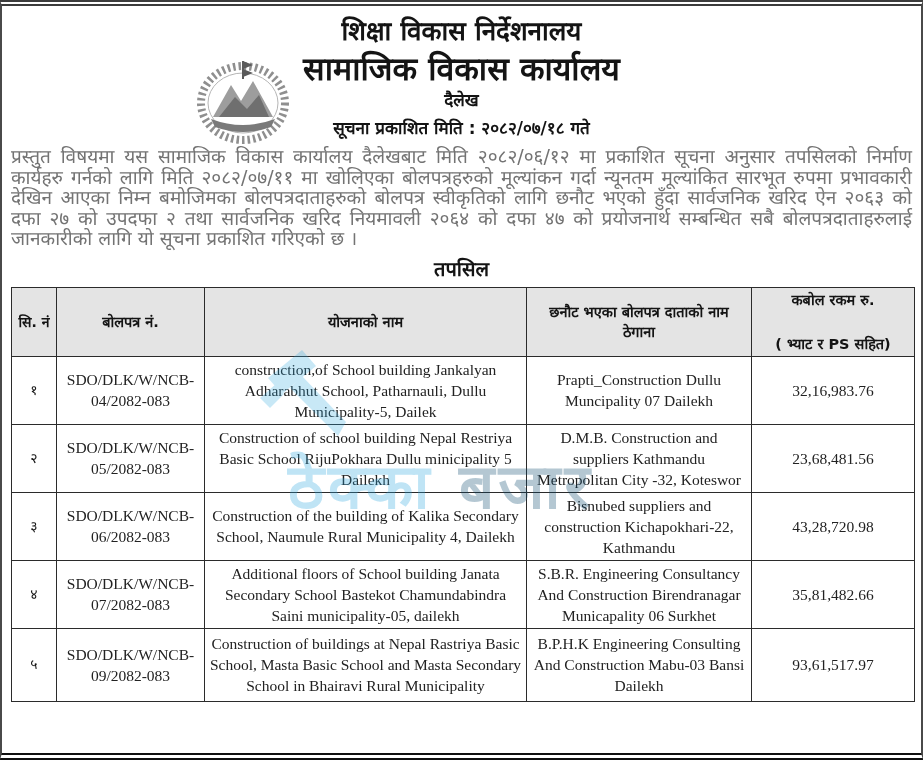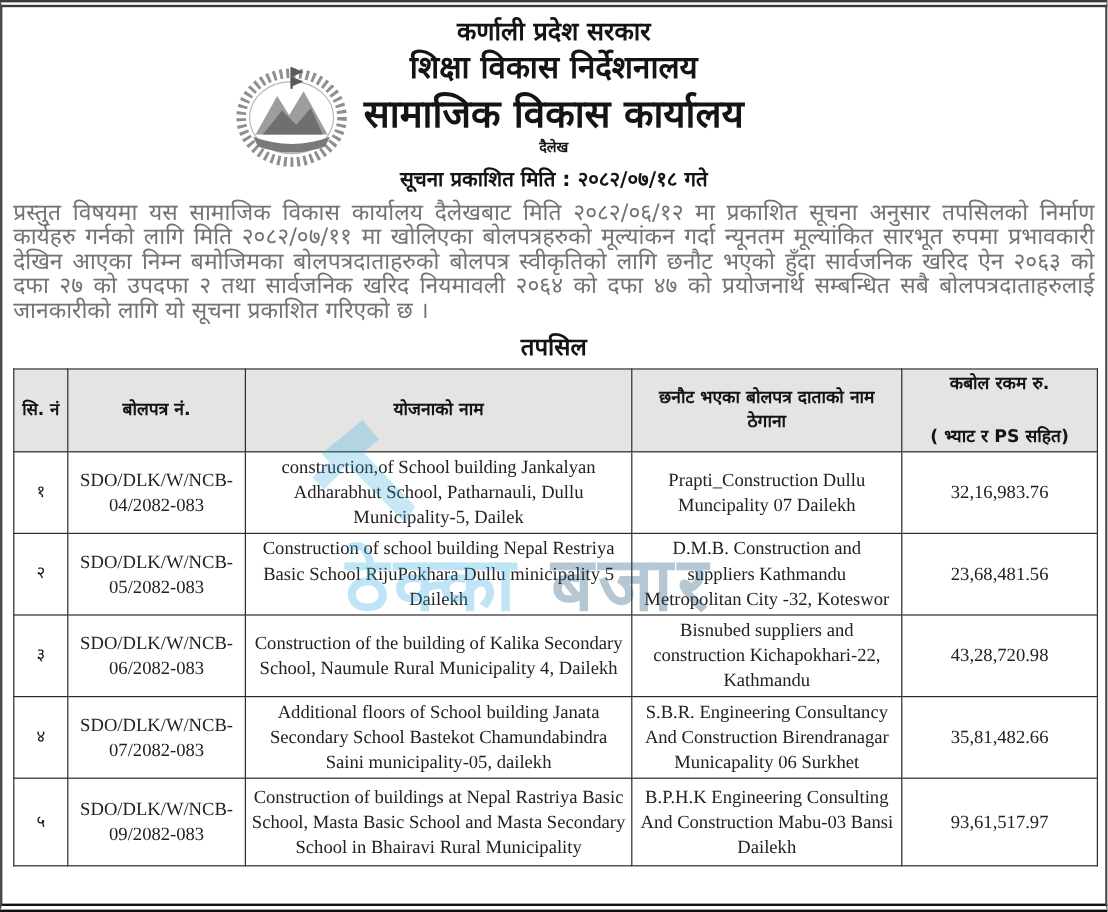--- a/index.html
+++ b/index.html
@@ -16,21 +16,21 @@
     background:#fff;
   }
 
   
   .letterhead { position:relative; text-align:center; line-height:1.15; }
   .emblem { position:absolute; left:180px; top:38px; width:104px; height:92px; }
   .lh-gov        { font-size:21px; font-weight:bold; padding-top:2px; }
   .lh-ministry   { font-size:24px; font-weight:bold; margin-top:5px; }
   .lh-directorate{ font-size:26px; font-weight:bold; margin-top:5px; }
   .lh-office     { font-size:32px; font-weight:bold; margin-top:4px; }
-  .lh-district   { font-size:12px; font-weight:bold; margin-top:3px; }
+  .lh-district   { font-size:17px; font-weight:bold; margin-top:3px; }
 
   
   .banner-wrap { text-align:center; margin-top:7px; }
   .banner {
     display:inline-block; background:#0d0d0d; color:#ffffff;
     font-size:22px; font-weight:bold; padding:4px 26px 6px 26px;
   }
   .pub-date { text-align:center; font-size:17px; font-weight:bold; margin-top:6px; }
 
   
@@ -98,21 +98,20 @@
     <div class="letterhead">
       <svg class="emblem" viewBox="0 0 104 92">
         <ellipse cx="52" cy="48" rx="42" ry="37" fill="none" stroke="#8f8f8f" stroke-width="8" stroke-dasharray="2.5 3"></ellipse>
         <ellipse cx="52" cy="48" rx="35" ry="30" fill="#ffffff" stroke="#b5b5b5" stroke-width="1"></ellipse>
         <polygon points="22,62 40,30 50,46 62,26 82,62" fill="#9d9d9d"></polygon>
         <polygon points="28,62 44,42 56,54 68,40 78,62" fill="#6f6f6f"></polygon>
         <path d="M20 64 Q52 76 84 64 L80 72 Q52 82 24 72 Z" fill="#7a7a7a"></path>
         <polygon points="52,6 52,22 62,18 52,14 62,10" fill="#5a5a5a"></polygon>
         <line x1="52" y1="6" x2="52" y2="24" stroke="#5a5a5a" stroke-width="2"></line>
       </svg>
-      <div class="lh-gov">कर्णाली प्रदेश सरकार</div>
       <div class="lh-directorate">शिक्षा विकास निर्देशनालय</div>
       <div class="lh-office">सामाजिक विकास कार्यालय</div>
       <div class="lh-district">दैलेख</div>
     </div>
 
 
     <div class="pub-date">सूचना प्रकाशित मिति : २०८२/०७/१८ गते</div>
 
     <div class="body-text">प्रस्तुत विषयमा यस सामाजिक विकास कार्यालय दैलेखबाट मिति २०८२/०६/१२ मा प्रकाशित सूचना अनुसार तपसिलको निर्माण कार्यहरु गर्नको लागि मिति २०८२/०७/११ मा खोलिएका बोलपत्रहरुको मूल्यांकन गर्दा न्यूनतम मूल्यांकित सारभूत रुपमा प्रभावकारी देखिन आएका निम्न बमोजिमका बोलपत्रदाताहरुको बोलपत्र स्वीकृतिको लागि छनौट भएको हुँदा सार्वजनिक खरिद ऐन २०६३ को दफा २७ को उपदफा २ तथा सार्वजनिक खरिद नियमावली  २०६४ को दफा ४७ को प्रयोजनार्थ सम्बन्धित सबै बोलपत्रदाताहरुलाई जानकारीको लागि यो सूचना प्रकाशित गरिएको छ ।</div>
 

